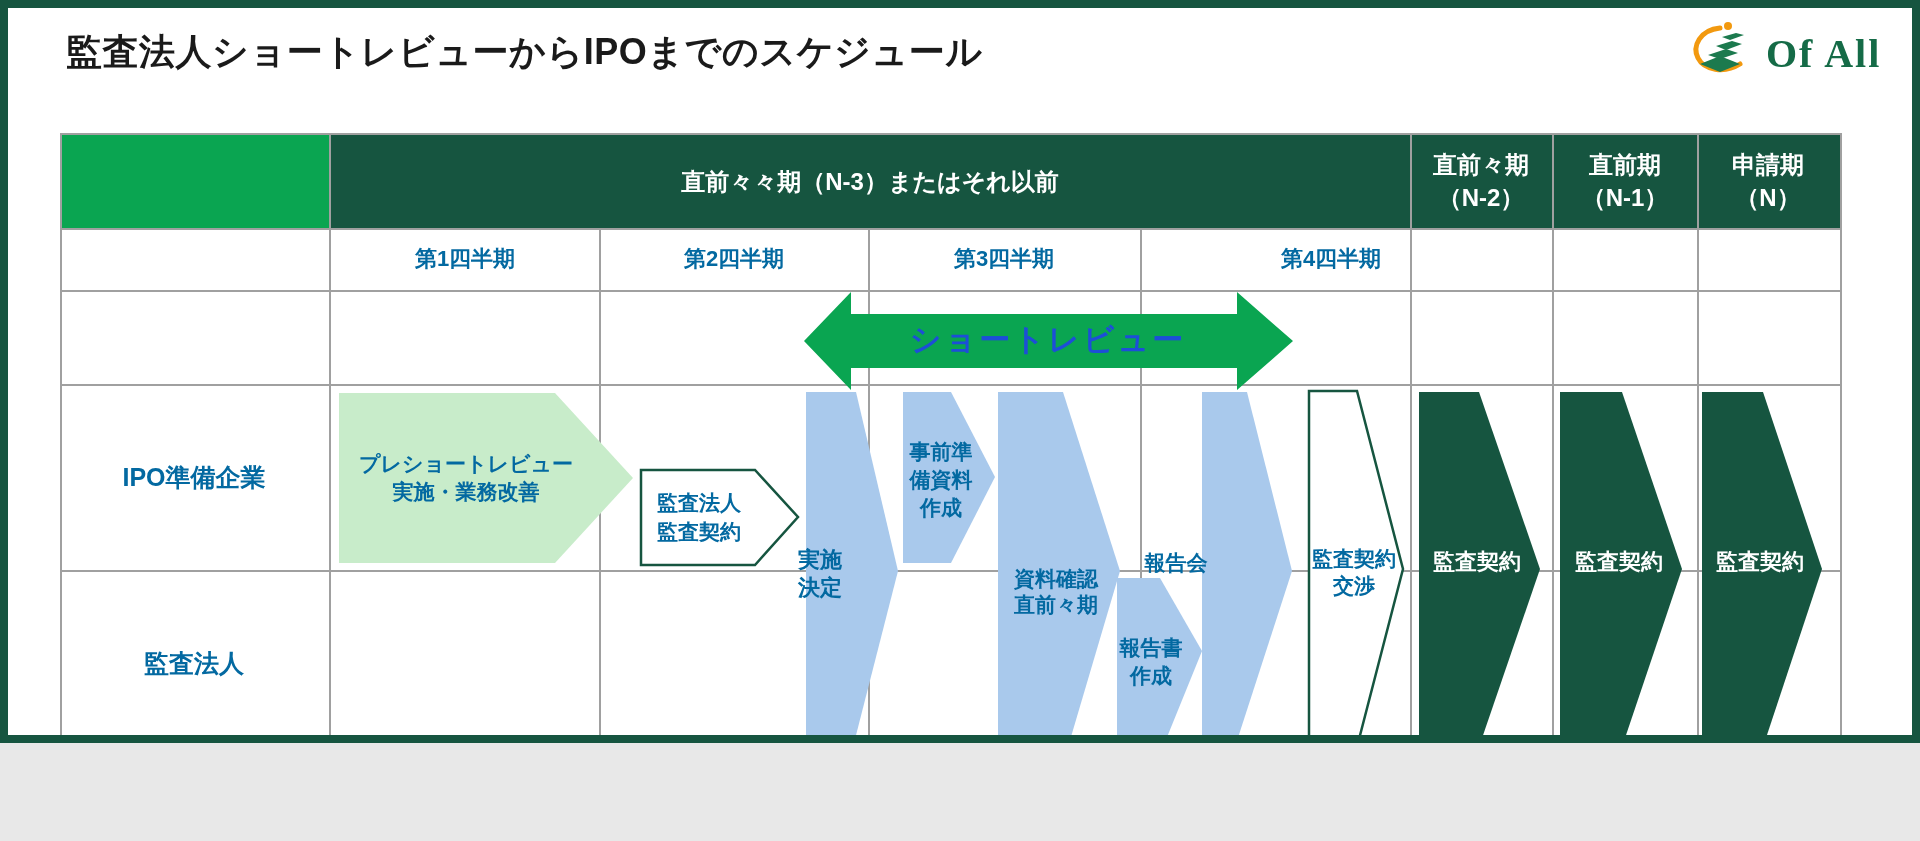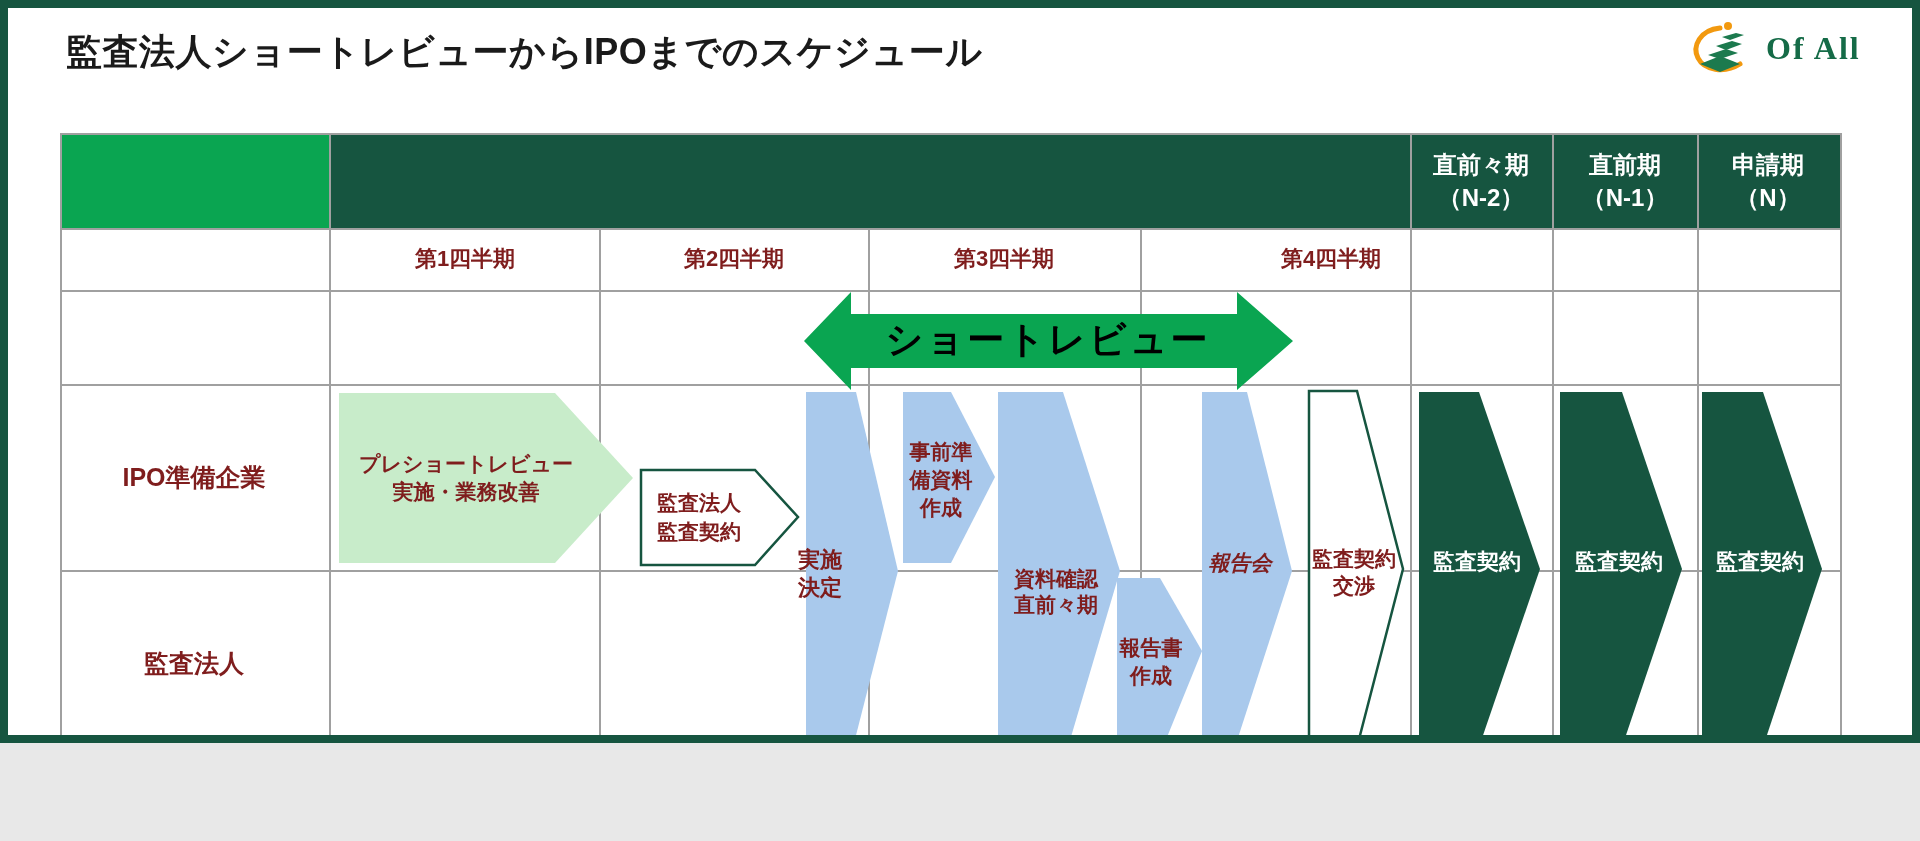--- a/index.html
+++ b/index.html
@@ -3,33 +3,33 @@
 <meta charset="utf-8">
 <style>
   html,body{margin:0;padding:0;background:#e8e8e8;}
   .page{position:relative;width:1920px;height:743px;background:#ffffff;overflow:hidden;
         font-family:"Liberation Sans","DejaVu Sans",sans-serif;}
   .page-border{position:absolute;left:0;top:0;right:0;bottom:0;border:8px solid #165540;z-index:50;pointer-events:none;}
   .title{position:absolute;left:66px;top:28px;font-size:36px;font-weight:bold;color:#1a1a1a;letter-spacing:0.5px;white-space:nowrap;}
   
   .logo{position:absolute;left:1690px;top:20px;width:200px;height:64px;}
   .logo-text{position:absolute;left:76px;top:10px;font-family:"Liberation Serif","DejaVu Serif",serif;
-             font-weight:bold;font-size:32px;color:#156b47;letter-spacing:2px;white-space:nowrap;text-align:center;}
+             font-weight:bold;font-size:40px;color:#156b47;letter-spacing:2px;white-space:nowrap;text-align:center;}
   
   .cellfill{position:absolute;z-index:1;}
   .hline{position:absolute;height:1.5px;background:#a0a0a0;z-index:2;}
   .vline{position:absolute;width:1.5px;background:#a0a0a0;z-index:2;}
   .shapes-svg{position:absolute;left:0;top:0;z-index:3;}
   
   .lbl{position:absolute;transform:translate(-50%,-50%);text-align:center;font-weight:bold;
-       font-size:21px;line-height:28px;color:#7f1d1d;white-space:nowrap;z-index:4;}
+       font-size:21px;line-height:28px;color:#0369a1;white-space:nowrap;z-index:4;}
   .lbl.hdr{font-size:24px;line-height:33px;color:#ffffff;}
   .lbl.qtr{font-size:22px;}
   .lbl.rowlbl{font-size:25px;}
-  .lbl.arrowlbl{font-size:37px;letter-spacing:3px;color:#000000;}
+  .lbl.arrowlbl{font-size:31px;letter-spacing:3px;color:#1d4ed8;}
   .lbl.contract{font-size:22px;color:#ffffff;}
 </style>
 </head>
 <body>
 
 <div class="page">
 
   <div class="title">監査法人ショートレビューからIPOまでのスケジュール</div>
 
   <div class="logo">
@@ -75,20 +75,21 @@
     <polygon points="998,392 1063,392 1120,571 1068,747 998,747" fill="#a9c9ec"></polygon>
     <polygon points="1117,578 1160,578 1202,651 1163,747 1117,747" fill="#a9c9ec"></polygon>
     <polygon points="1202,392 1247,392 1292,571 1235,747 1202,747" fill="#a9c9ec"></polygon>
     <polygon points="1309,391 1357,391 1403,569 1357,747 1309,747" fill="#ffffff" stroke="#165540" stroke-width="2.5"></polygon>
     <polygon points="1419,392 1479,392 1540,569 1479,747 1419,747" fill="#165540"></polygon>
     <polygon points="1560,392 1622,392 1682,569 1622,747 1560,747" fill="#165540"></polygon>
     <polygon points="1702,392 1763,392 1822,569 1763,747 1702,747" fill="#165540"></polygon>
     <polygon points="804,341 851,292 851,314 1237,314 1237,292 1293,341 1237,390 1237,368 851,368 851,390" fill="#0aa551"></polygon>
   </svg>
 
+  <div class="lbl hdr" style="left:870px;top:181px;">直前々々期（N-3）またはそれ以前</div>
   <div class="lbl hdr" style="left:1481px;top:181px;">
     <div>直前々期</div>
     <div>（N-2）</div>
   </div>
   <div class="lbl hdr" style="left:1625px;top:181px;">
     <div>直前期</div>
     <div>（N-1）</div>
   </div>
   <div class="lbl hdr" style="left:1768px;top:181px;">
     <div>申請期</div>
@@ -123,21 +124,21 @@
     <div>作成</div>
   </div>
   <div class="lbl" style="left:1056px;top:592px;line-height:26px;">
     <div>資料確認</div>
     <div>直前々期</div>
   </div>
   <div class="lbl" style="left:1151px;top:662px;">
     <div>報告書</div>
     <div>作成</div>
   </div>
-  <div class="lbl" style="left:1240px;top:563px;font-style:italic;">報告会</div>
+  <div class="lbl" style="left:1176px;top:563px;">報告会</div>
   <div class="lbl" style="left:1354px;top:572px;line-height:27px;">
     <div>監査契約</div>
     <div>交渉</div>
   </div>
   <div class="lbl contract" style="left:1477px;top:562px;">監査契約</div>
   <div class="lbl contract" style="left:1619px;top:562px;">監査契約</div>
   <div class="lbl contract" style="left:1760px;top:562px;">監査契約</div>
 
   <div class="page-border"></div>
 </div>

